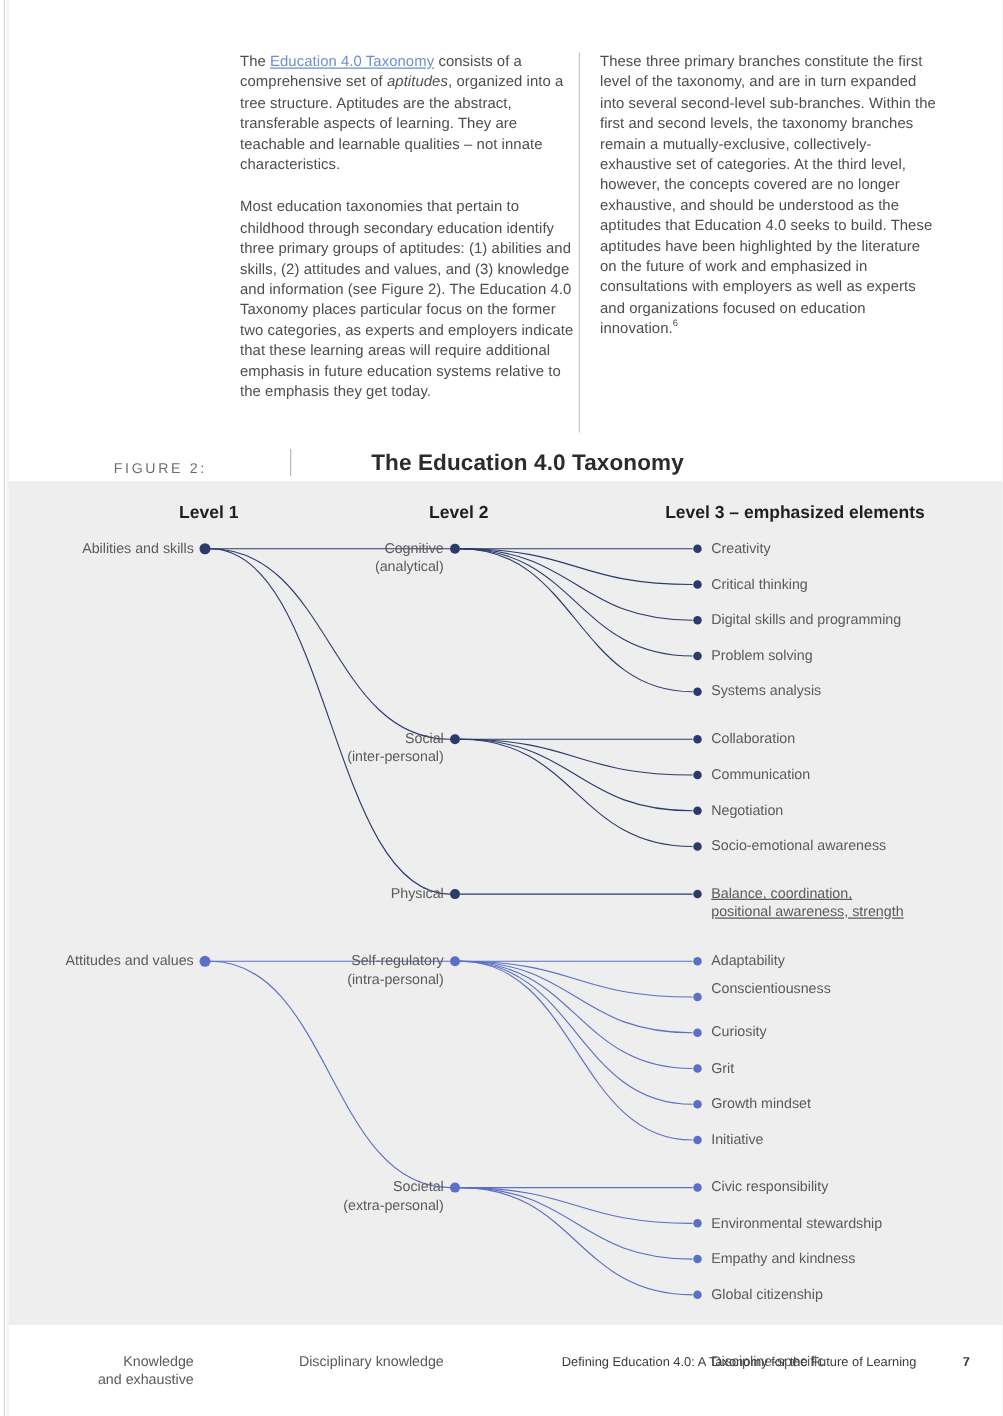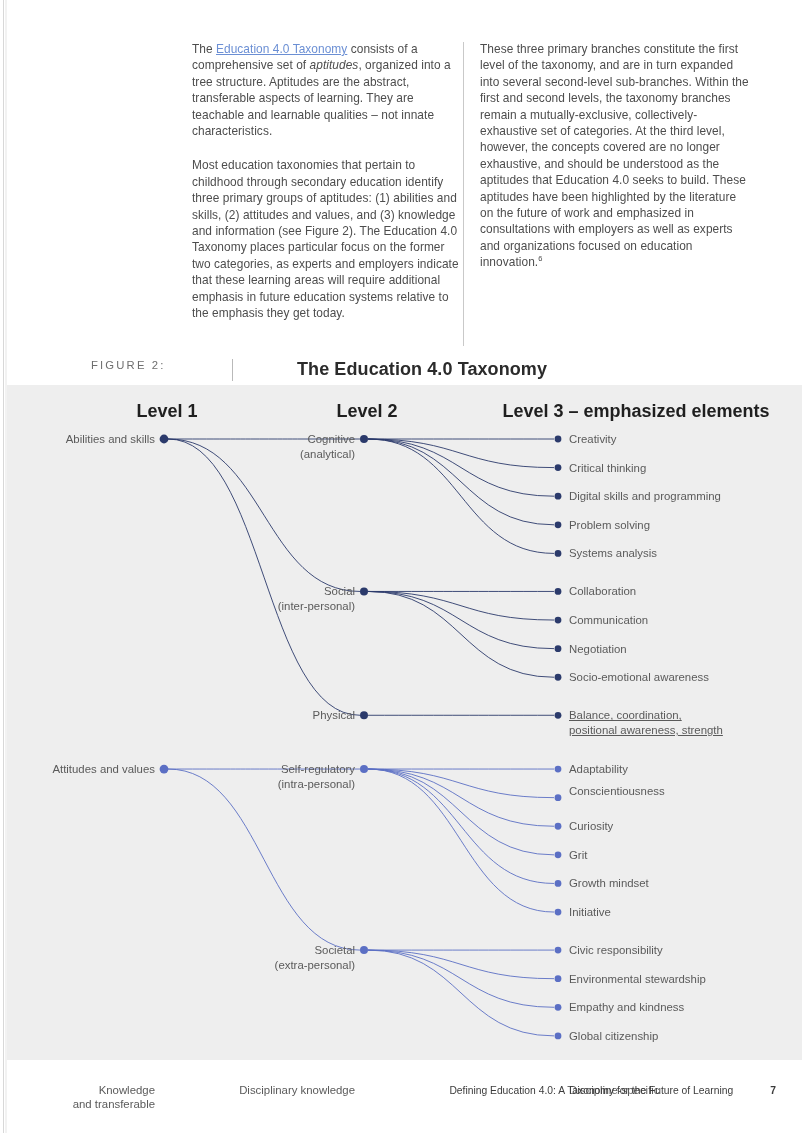--- a/index.html
+++ b/index.html
@@ -22,36 +22,36 @@
     margin:0 0 18px 0;
     font-size:11.9px;line-height:16.4px;color:#4d4d4d;
     letter-spacing:.005em;
   }
   .col p:last-child{margin-bottom:0;}
   .lnk{color:#6b8fd4;text-decoration:underline;}
   .it{font-style:italic;}
   sup{font-size:7.5px;vertical-align:super;line-height:0;}
 
   
-  .fig-cap{position:absolute;left:91px;top:359px;height:22px;display:flex;align-items:flex-start;gap:48px;}
+  .fig-cap{position:absolute;left:91px;top:359px;height:22px;display:flex;align-items:flex-end;gap:48px;}
   .fig-num{
     font-size:11.3px;letter-spacing:.19em;color:#6e6e6e;
     width:93px;display:block;
   }
   .fig-rule{width:1px;height:22px;background:#b9b9b9;margin-right:16px;}
   .fig-title{font-size:18px;font-weight:bold;color:#2b2b2b;letter-spacing:.005em;}
 
   
   .figure{
     position:absolute;left:7px;top:385px;width:795px;height:675px;
     background:#eeeeee;
   }
   .fig-svg{position:absolute;left:0;top:0;}
   .hdr{
-    position:absolute;font-size:18px;font-weight:bold;color:#1f1f1f;
+    position:absolute;font-size:14px;font-weight:bold;color:#1f1f1f;
     white-space:nowrap;
   }
   .node-label{
     position:absolute;font-size:11.4px;color:#5a5a5a;white-space:nowrap;
     line-height:14.6px;
   }
   .lbl-r{text-align:right;}
   .lbl-l{text-align:left;}
 
   
@@ -237,21 +237,21 @@
           <div>Attitudes and values</div>
         </div>
         <div class="node-label lbl-l" style="top: 697.65px; left: 562px;">
           <div>Discipline-specific</div>
         </div>
         <div class="node-label lbl-r" style="top: 697.65px; right: 447px;">
           <div>Disciplinary knowledge</div>
         </div>
         <div class="node-label lbl-r" style="top: 697.65px; right: 647px;">
           <div>Knowledge</div>
-          <div>and transferable</div>
+          <div>and exhaustive</div>
         </div>
       </div>
   </div>
 
   <div class="footer">
     <span>Defining Education 4.0: A Taxonomy for the Future of Learning</span>
     <span class="pg">7</span>
   </div>
 
 </div>

